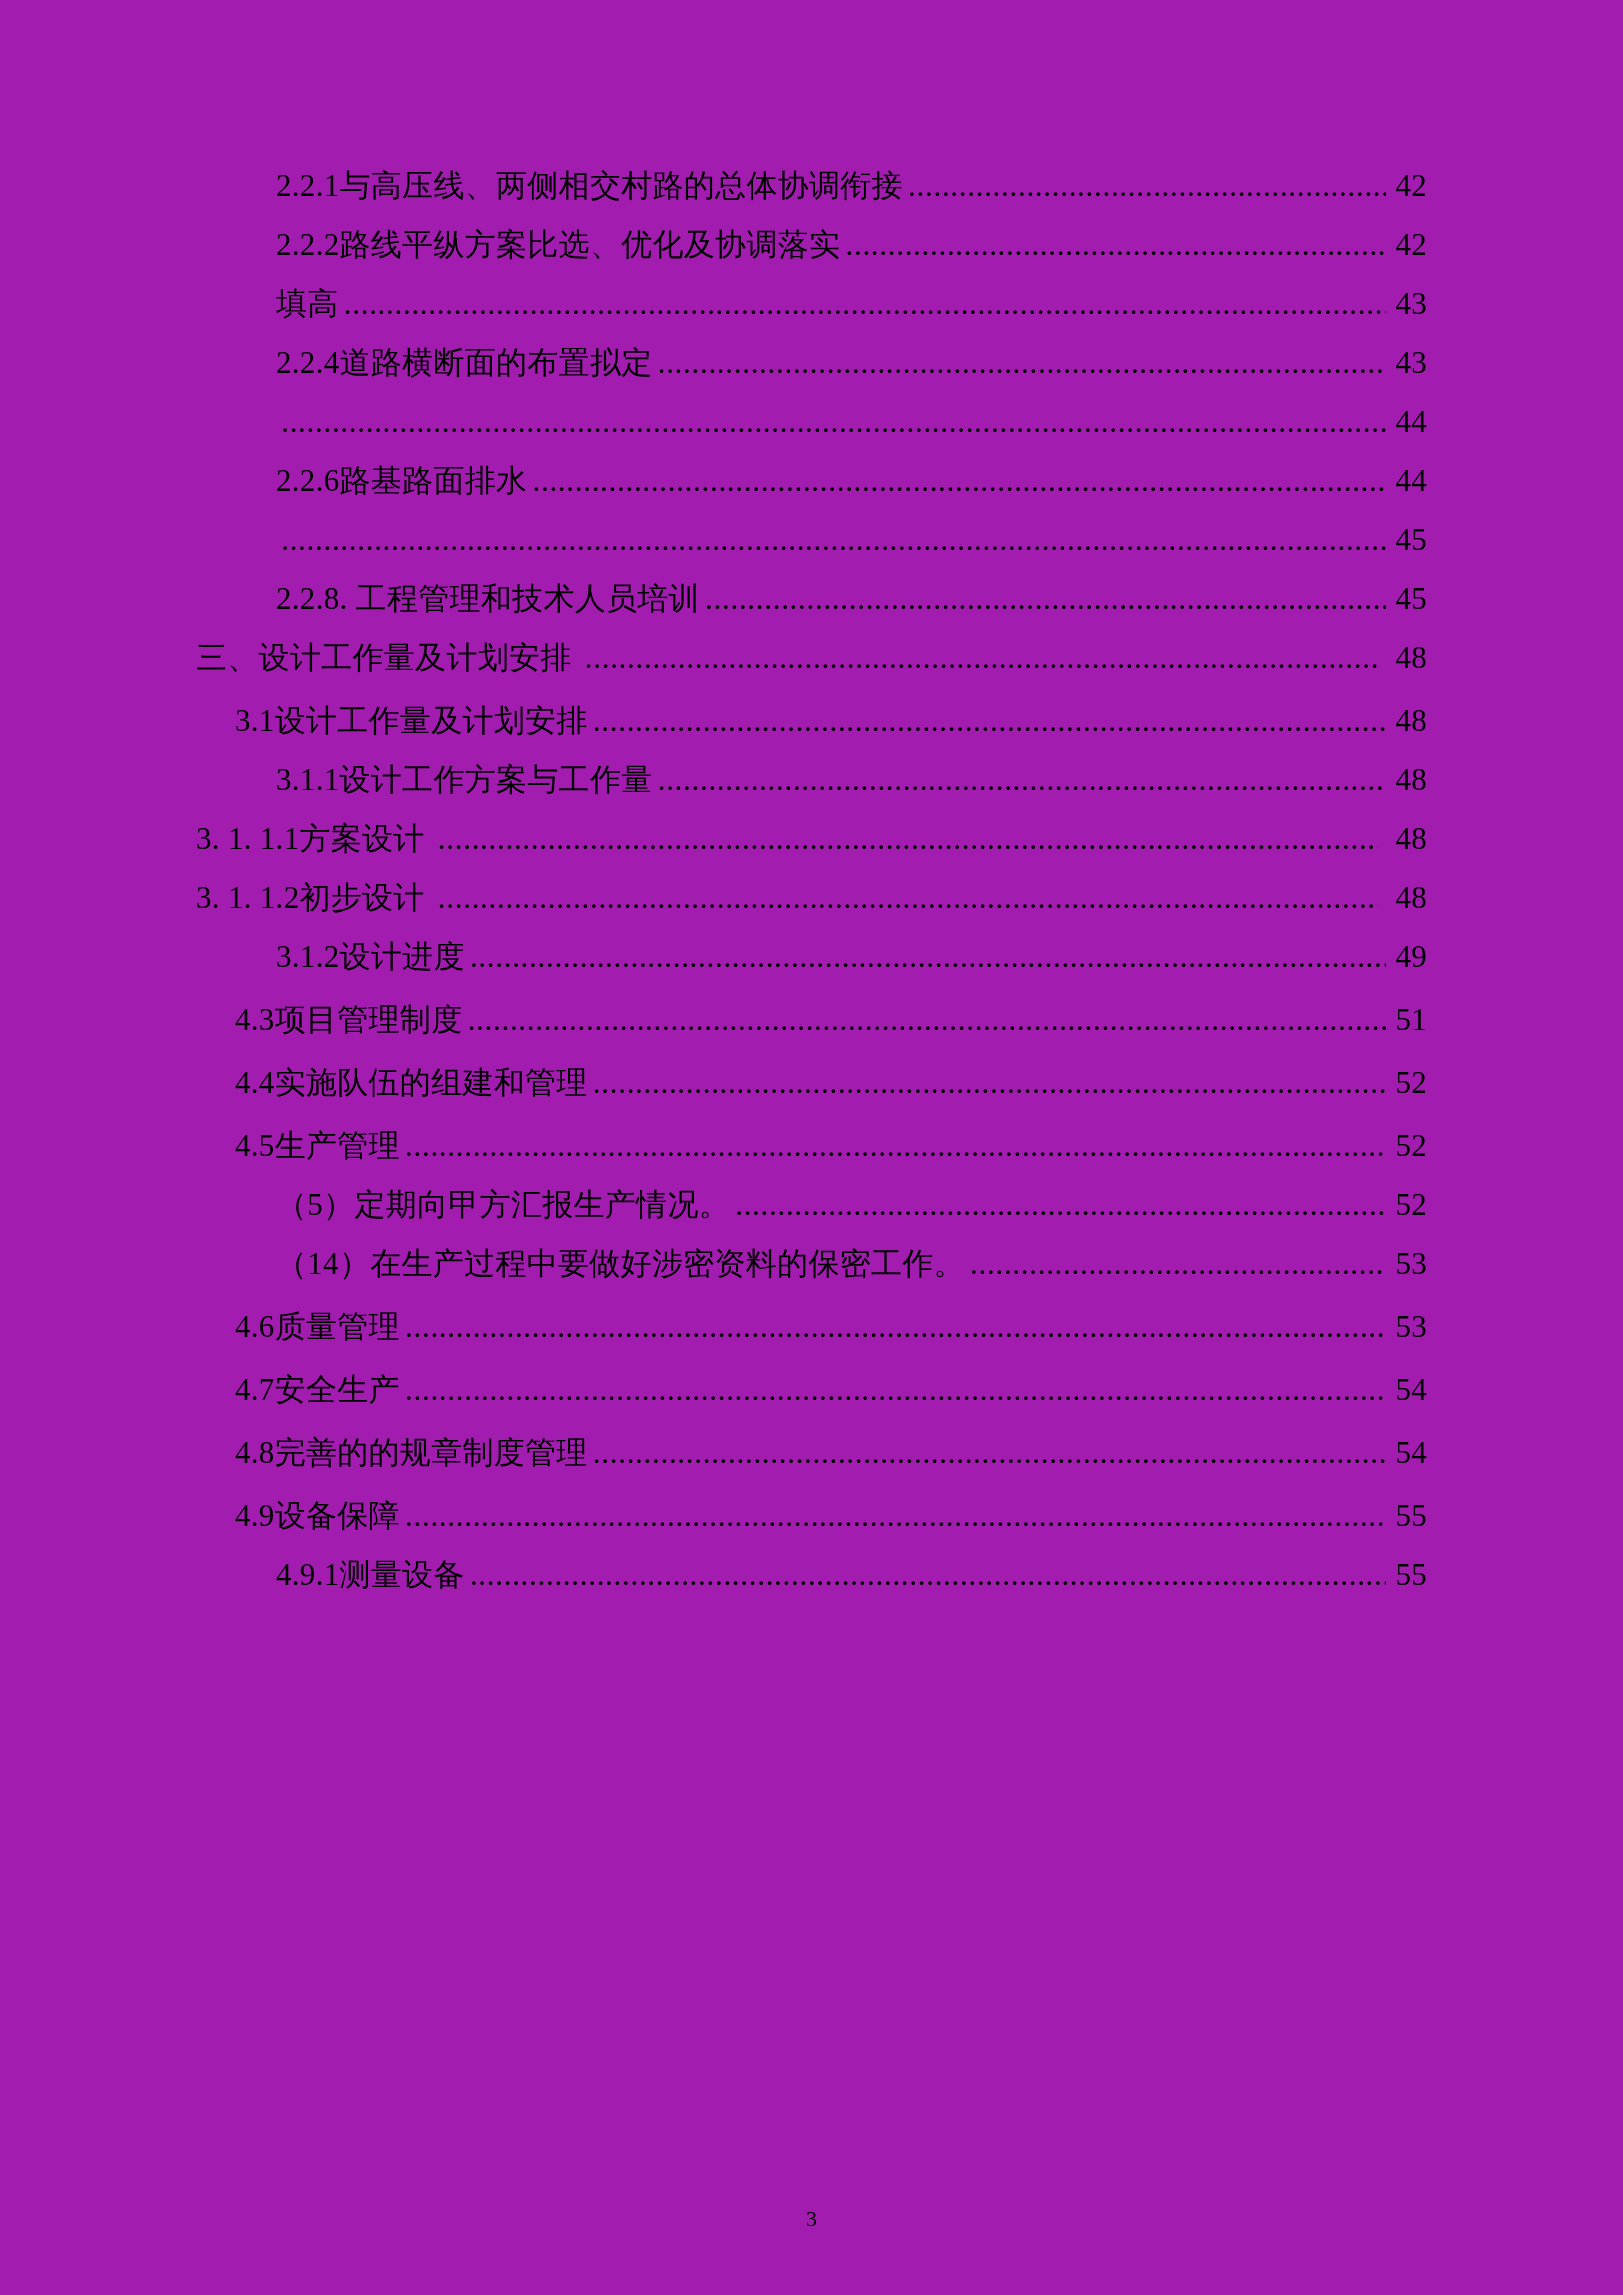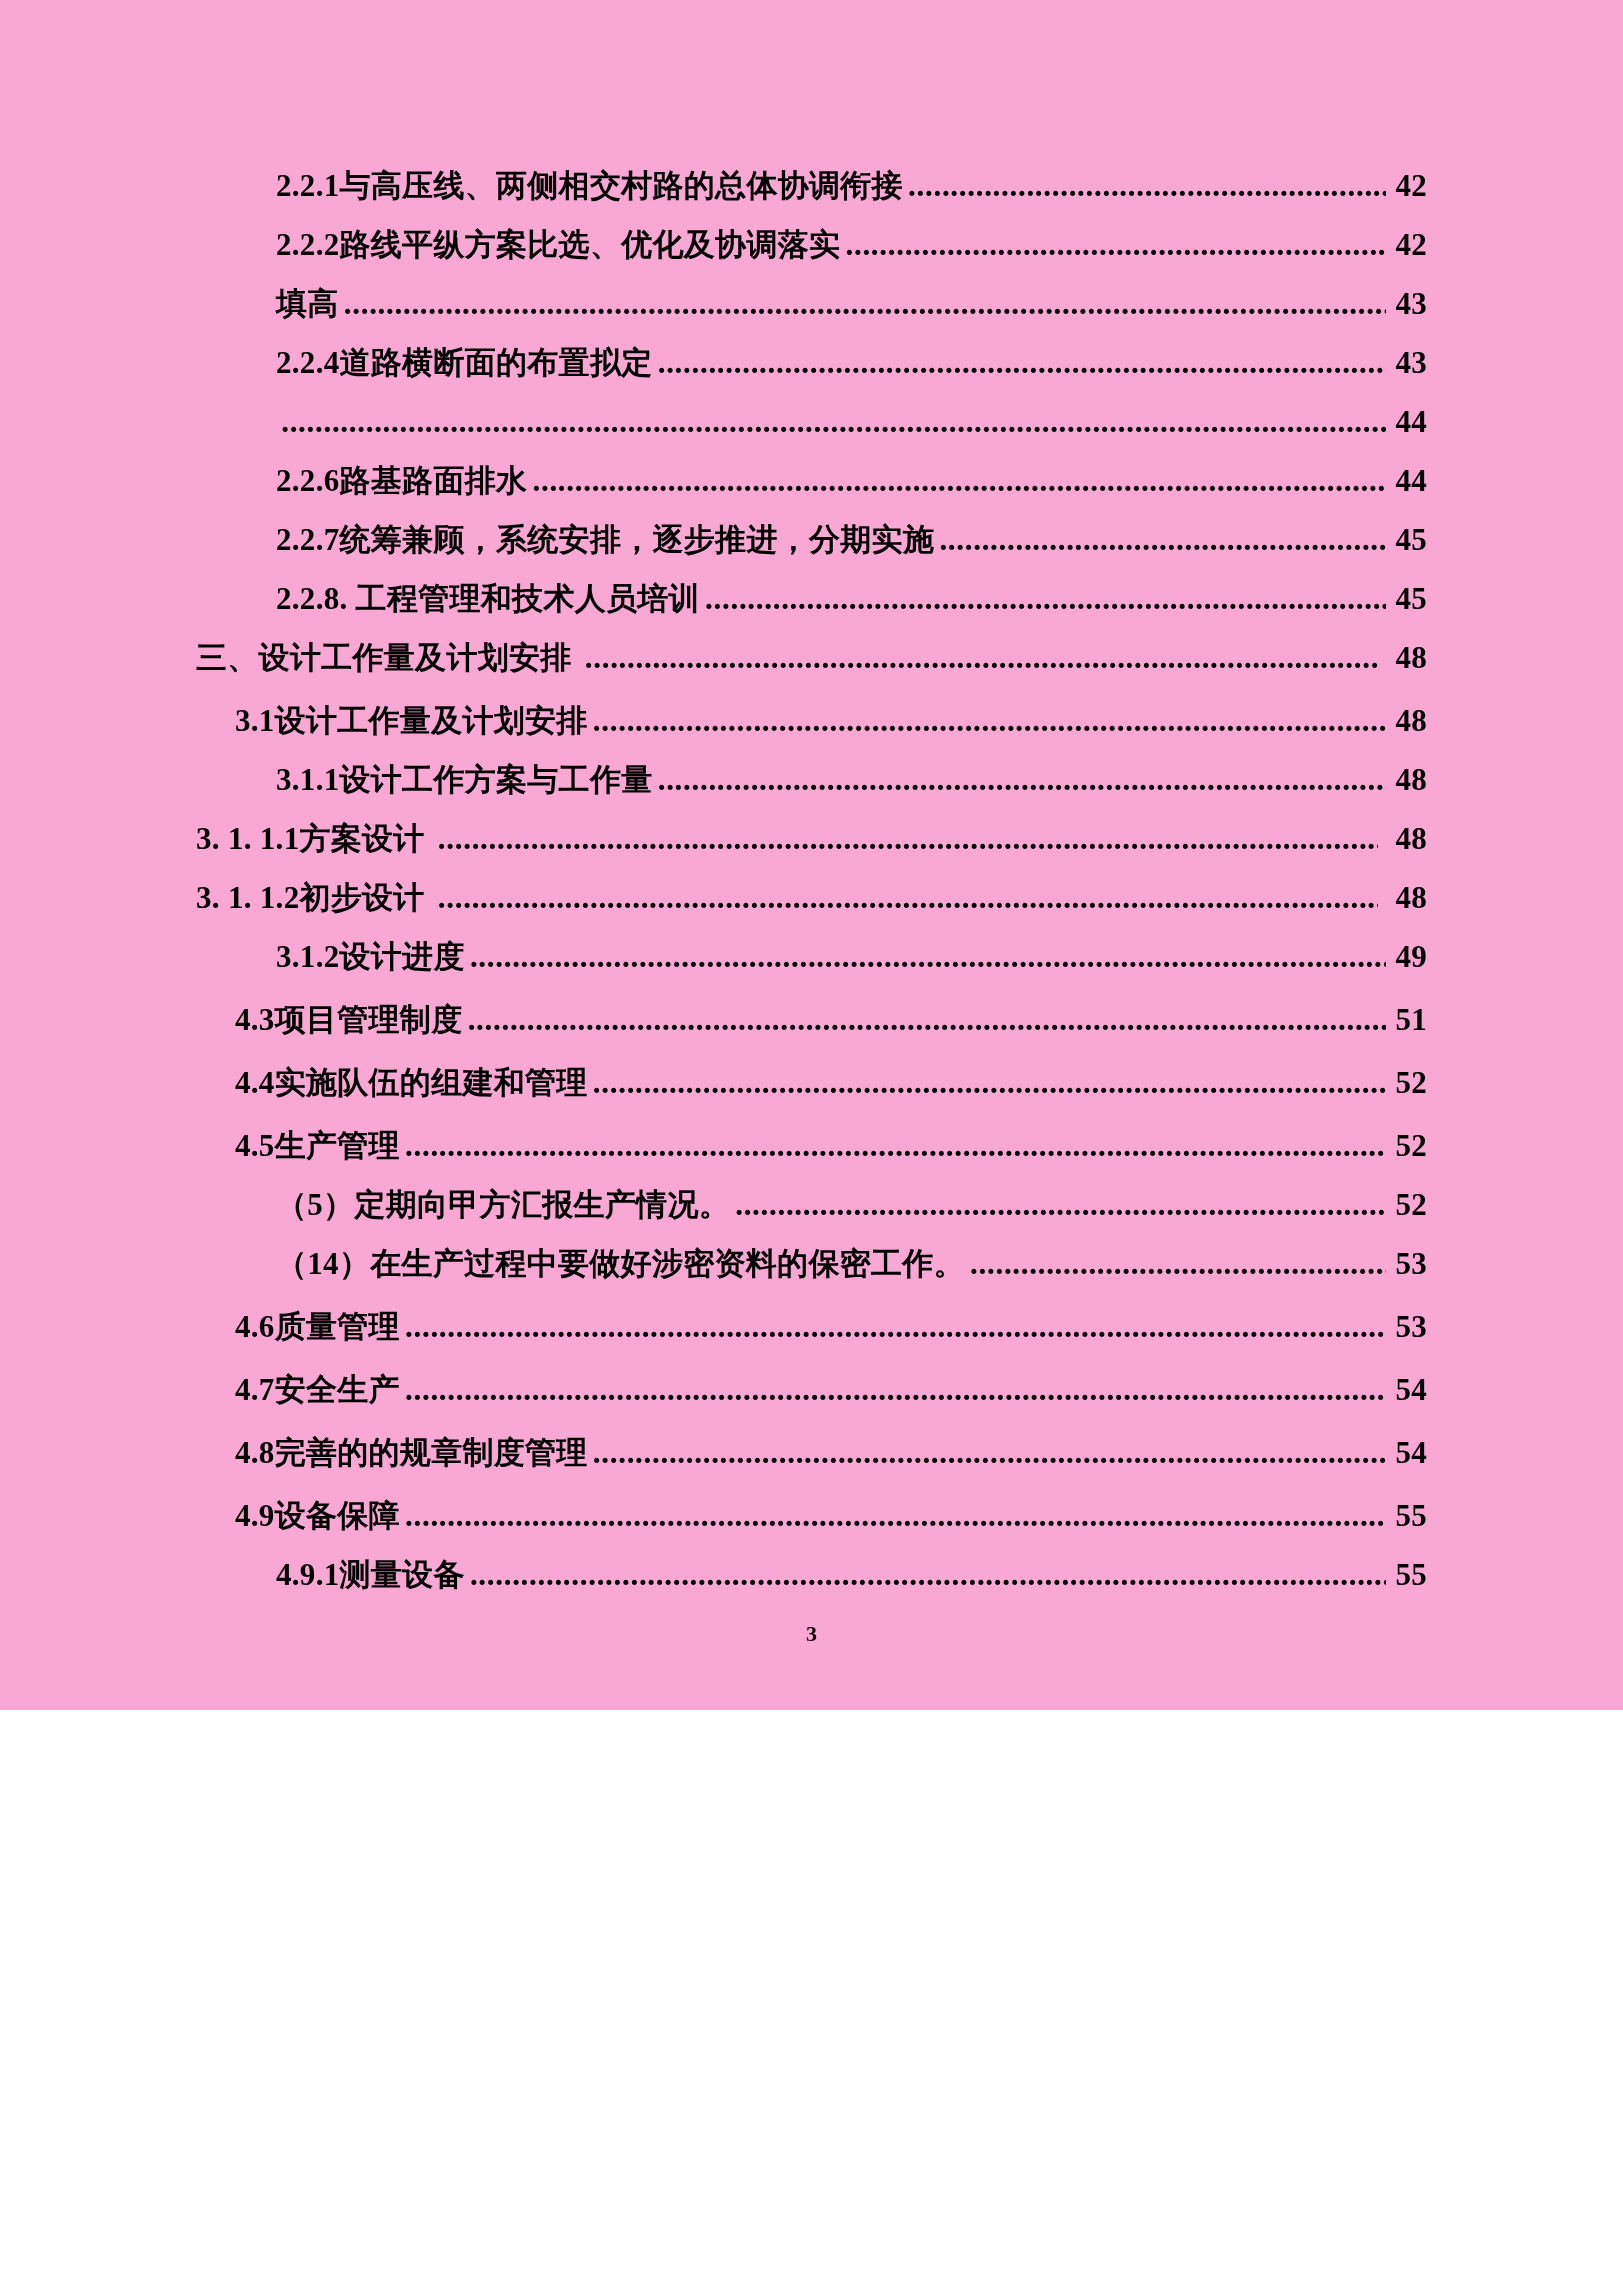--- a/index.html
+++ b/index.html
@@ -7,26 +7,25 @@
     padding: 0;
     background: #ffffff;
   }
   body {
     font-family: "Liberation Serif", "DejaVu Serif", serif;
     color: #000000;
   }
   .page {
     position: relative;
     width: 1623px;
-    height: 1710px;
-    background: #f9a8d4;
+    height: 2295px;
+    background: #a21caf;
     box-sizing: border-box;
     padding: 85px 196px 0 196px;
     overflow: hidden;
-    font-weight: bold;
   }
   .toc {
     margin-top: 85px;
   }
   .toc-entry {
     display: flex;
     align-items: flex-end;
     font-size: 31px;
     line-height: 1.0;
     margin-bottom: 28px;
@@ -109,21 +108,20 @@
       <div class="toc-entry lvl2">
         <span class="leader">................................................................................................................................................................................................................................................................................................................................................................................................................</span>
         <span class="page-num">44</span>
       </div>
       <div class="toc-entry lvl2">
         <span class="label">2.2.6路基路面排水</span>
         <span class="leader">................................................................................................................................................................................................................................................................................................................................................................................................................</span>
         <span class="page-num">44</span>
       </div>
       <div class="toc-entry lvl2">
-        <span class="label">2.2.7统筹兼顾，系统安排，逐步推进，分期实施</span>
         <span class="leader">................................................................................................................................................................................................................................................................................................................................................................................................................</span>
         <span class="page-num">45</span>
       </div>
       <div class="toc-entry lvl2">
         <span class="label">2.2.8. 工程管理和技术人员培训</span>
         <span class="leader">................................................................................................................................................................................................................................................................................................................................................................................................................</span>
         <span class="page-num">45</span>
       </div>
       <div class="toc-entry lvl0">
         <span class="label">三、设计工作量及计划安排</span>

